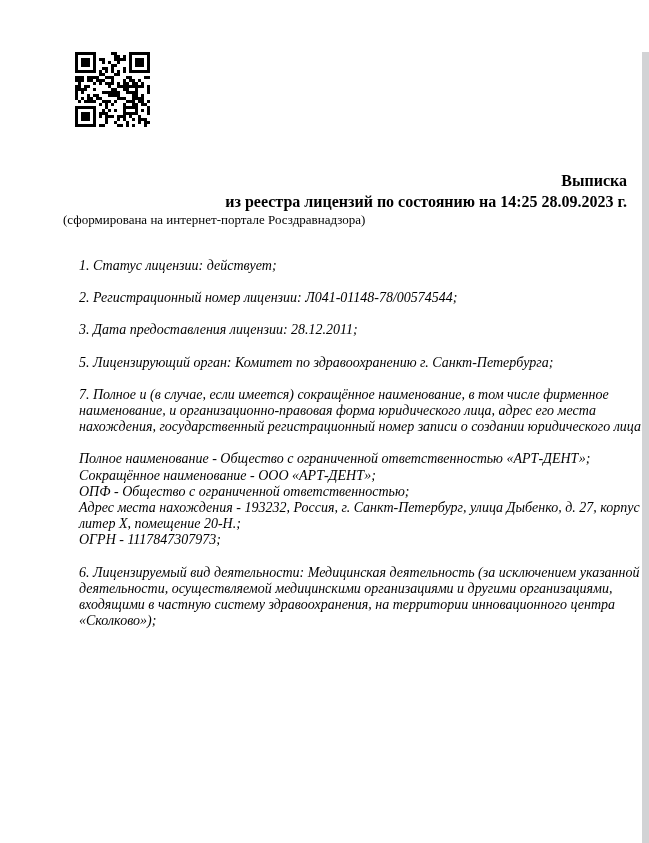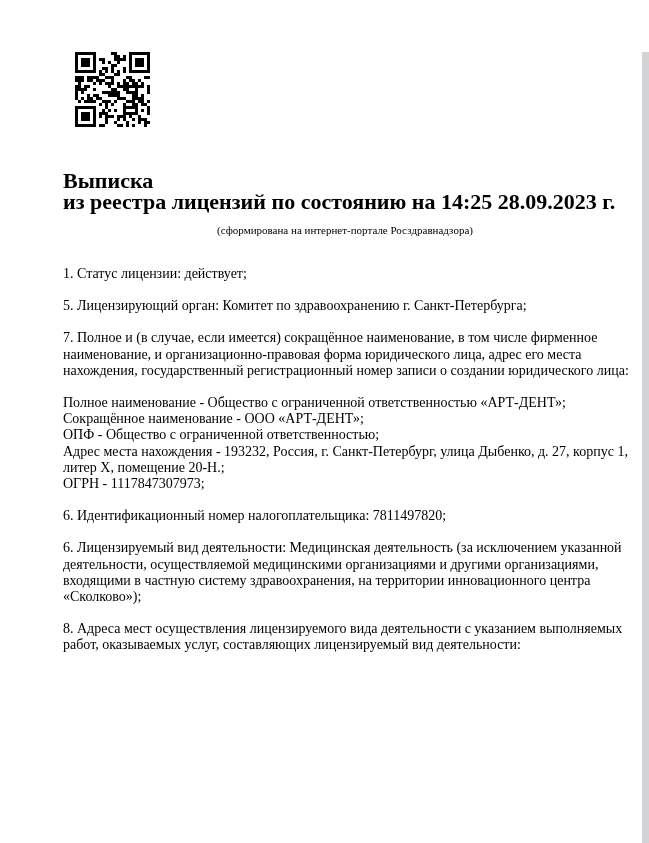--- a/index.html
+++ b/index.html
@@ -5,28 +5,28 @@
   html,body{margin:0;padding:0}
   body{
     width:649px;height:843px;background:#ffffff;color:#000;
     font-family:"Liberation Serif",serif;position:relative;overflow:hidden;
   }
   .page{width:649px;height:843px;position:relative}
   .edge-strip{position:absolute;top:0;right:0;width:7px;height:843px;background:#d2d3d5}
   .qr{margin:52px 0 0 75px;width:75px;height:75px;line-height:0}
   .content{margin:43px 22px 0 63px;width:564px}
   .doc-title{
-    font-weight:bold;font-size:22px;line-height:21px;text-align:left;
+    font-weight:bold;font-size:16px;line-height:21px;text-align:right;
     white-space:pre-line;
   }
   .doc-subtitle{
-    font-size:11px;text-align:center;margin-top:12px;margin-bottom:30px;
+    font-size:13px;text-align:left;margin-top:0;margin-bottom:30px;
   }
   p.para{
-    font-size:14px;line-height:16.2px;margin:0 0 16px 0;white-space:pre;
+    font-size:14px;line-height:16.2px;margin:0 0 16px 16px;white-space:pre;font-style:italic;
   }
 </style>
 </head>
 <body>
 
 <div class="page">
   <div class="edge-strip"></div>
 
   <div class="qr" id="qr"><svg width="75" height="75" viewBox="0 0 25 25" shape-rendering="crispEdges" fill="#000">
         <rect x="0" y="0" width="1" height="1"></rect>
@@ -336,31 +336,30 @@
         <rect x="23" y="24" width="1" height="1"></rect>
       </svg></div>
 
   <div class="content">
     <div class="doc-title">Выписка
 из реестра лицензий по состоянию на 14:25 28.09.2023 г.</div>
 
     <div class="doc-subtitle">(сформирована на интернет-портале Росздравнадзора)</div>
 
     <p class="para">1. Статус лицензии: действует;</p>
+    <p class="para">2. Регистрационный номер лицензии: Л041-01148-78/00574544;</p>
+    <p class="para">3. Дата предоставления лицензии: 28.12.2011;</p>
     <p class="para">5. Лицензирующий орган: Комитет по здравоохранению г. Санкт-Петербурга;</p>
     <p class="para">7. Полное и (в случае, если имеется) сокращённое наименование, в том числе фирменное
 наименование, и организационно-правовая форма юридического лица, адрес его места
 нахождения, государственный регистрационный номер записи о создании юридического лица:</p>
     <p class="para">Полное наименование - Общество с ограниченной ответственностью «АРТ-ДЕНТ»;
 Сокращённое наименование - ООО «АРТ-ДЕНТ»;
 ОПФ - Общество с ограниченной ответственностью;
 Адрес места нахождения - 193232, Россия, г. Санкт-Петербург, улица Дыбенко, д. 27, корпус 1,
 литер Х, помещение 20-Н.;
 ОГРН - 1117847307973;</p>
-    <p class="para">6. Идентификационный номер налогоплательщика: 7811497820;</p>
     <p class="para">6. Лицензируемый вид деятельности: Медицинская деятельность (за исключением указанной
 деятельности, осуществляемой медицинскими организациями и другими организациями,
 входящими в частную систему здравоохранения, на территории инновационного центра
 «Сколково»);</p>
-    <p class="para">8. Адреса мест осуществления лицензируемого вида деятельности с указанием выполняемых
-работ, оказываемых услуг, составляющих лицензируемый вид деятельности:</p>
   </div>
 </div>
 
 </body></html>

